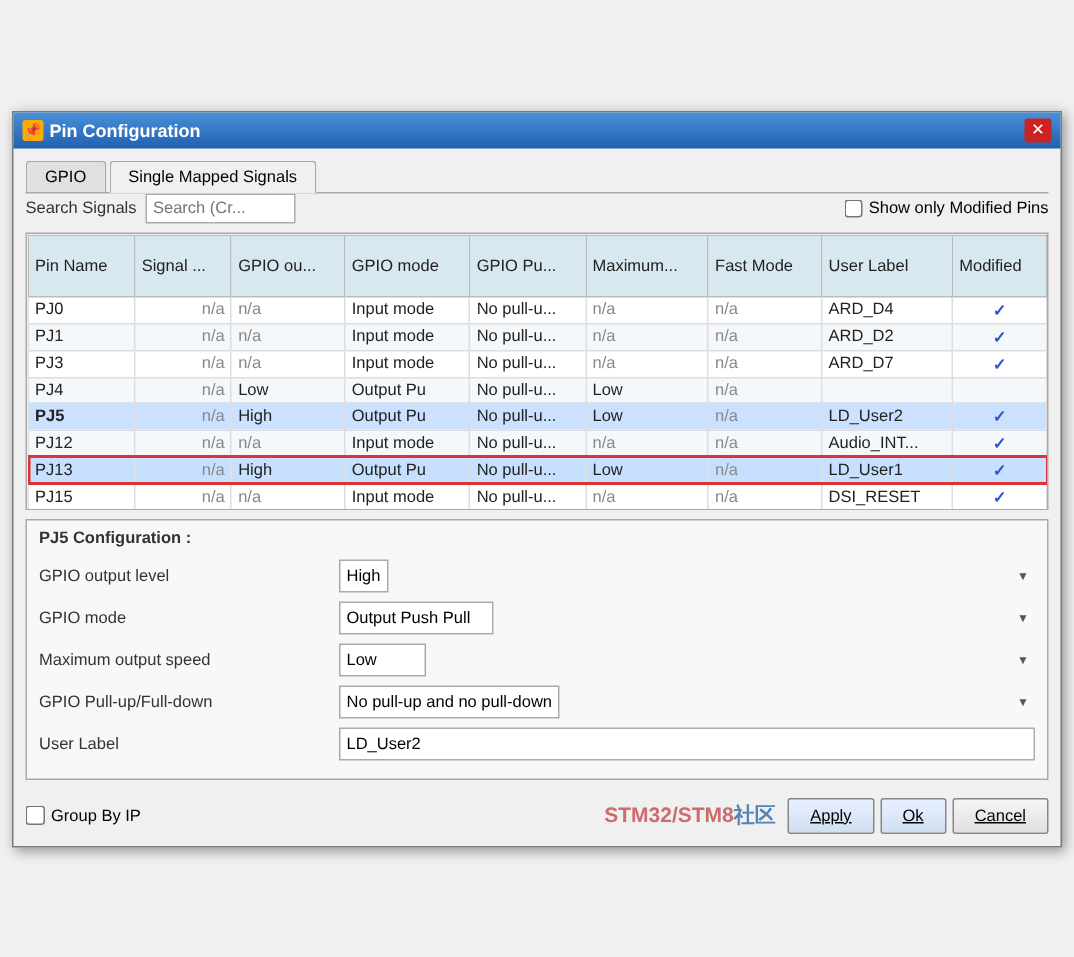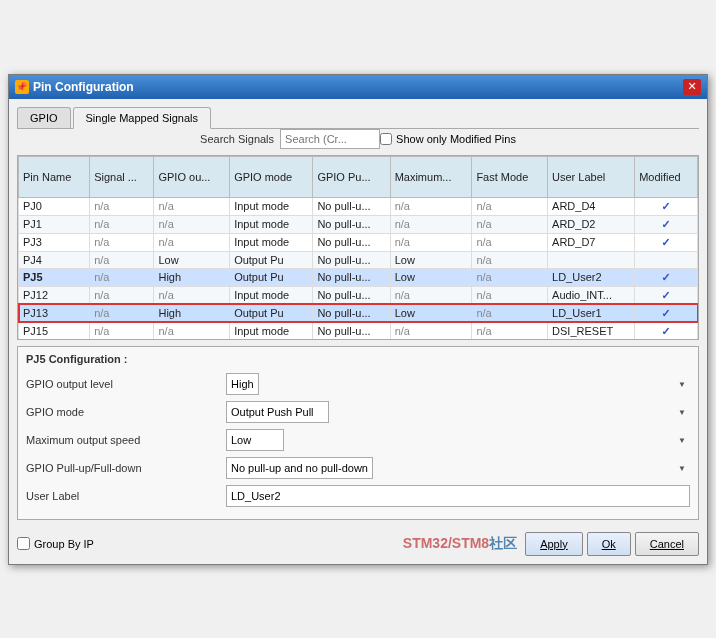--- a/index.html
+++ b/index.html
@@ -81,21 +81,21 @@
     }
     .tab.active {
       background: #f0f0f0;
       border-bottom: 1px solid #f0f0f0;
       margin-bottom: -1px;
       z-index: 1;
     }
     .search-section {
       display: flex;
       align-items: center;
-      justify-content: center;
+      justify-content: space-between;
       margin-bottom: 6px;
     }
     .search-label {
       font-size: 11px;
       color: #333;
       margin-right: 6px;
     }
     .search-input {
       width: 100px;
       height: 20px;
@@ -237,21 +237,21 @@
       border-radius: 2px;
       height: 24px;
     }
     .btn.primary {
       background: linear-gradient(to bottom, #e8f0ff, #d0dff0);
     }
     .search-area {
       display: flex;
       align-items: center;
     }
-    .na-text { color: #888; }
+    .na-text { color: #888; text-align: right; }
     .modified-check {
       color: #3355cc;
       font-weight: bold;
     }
   </style>
 </head>
 <body>
 
 <div class="window">
 

